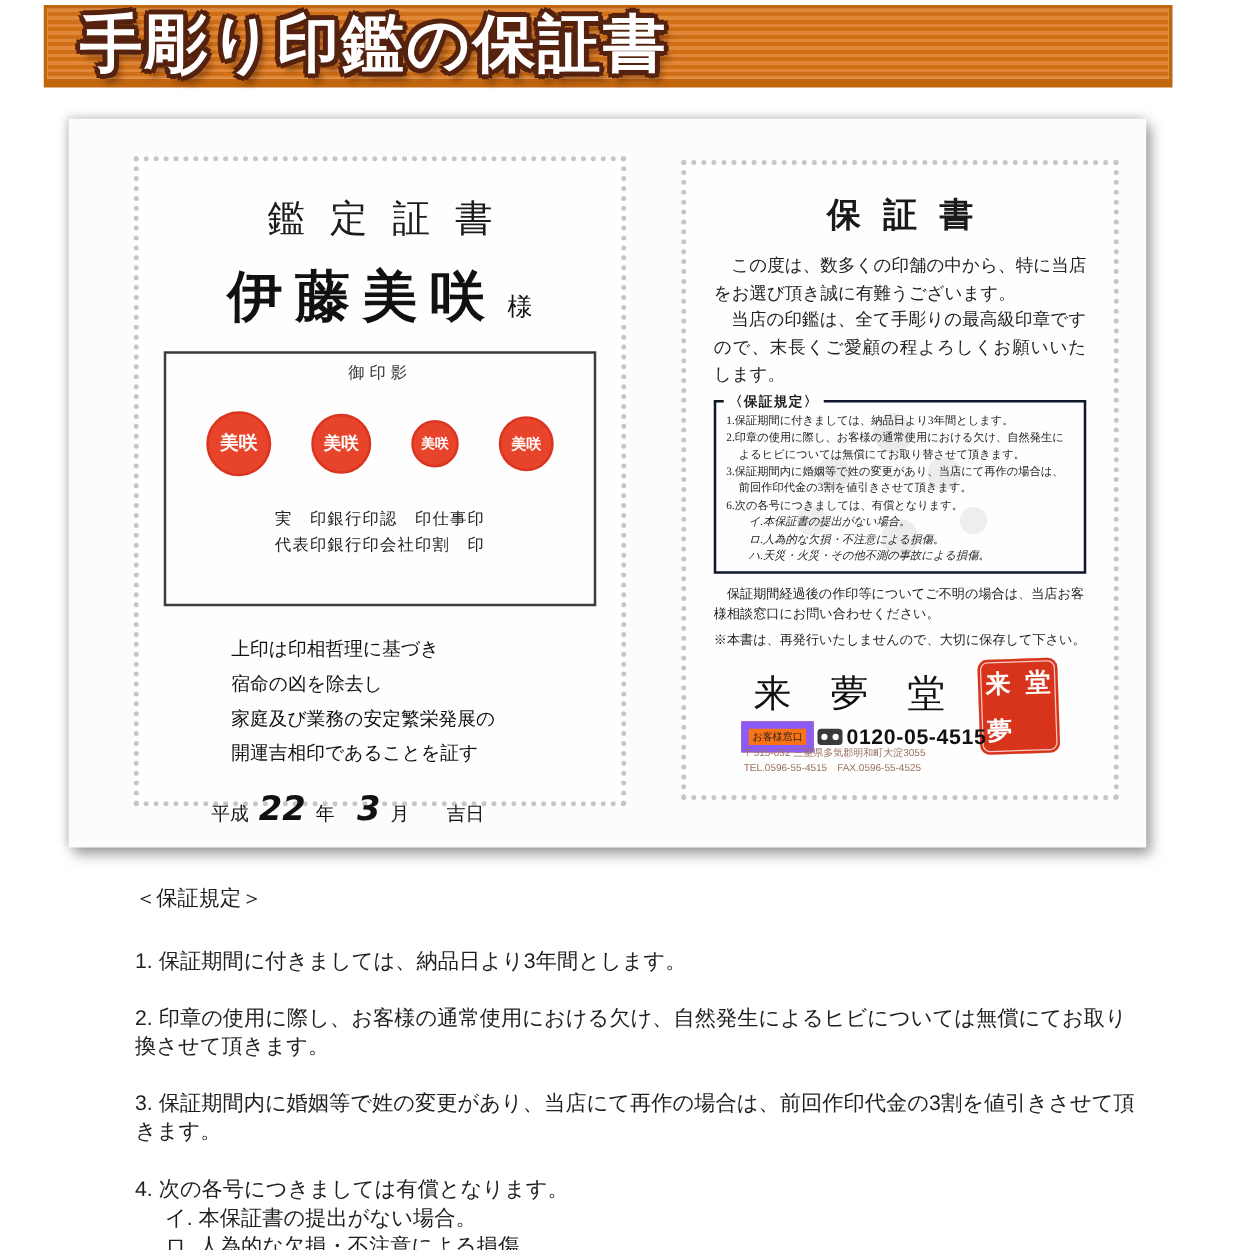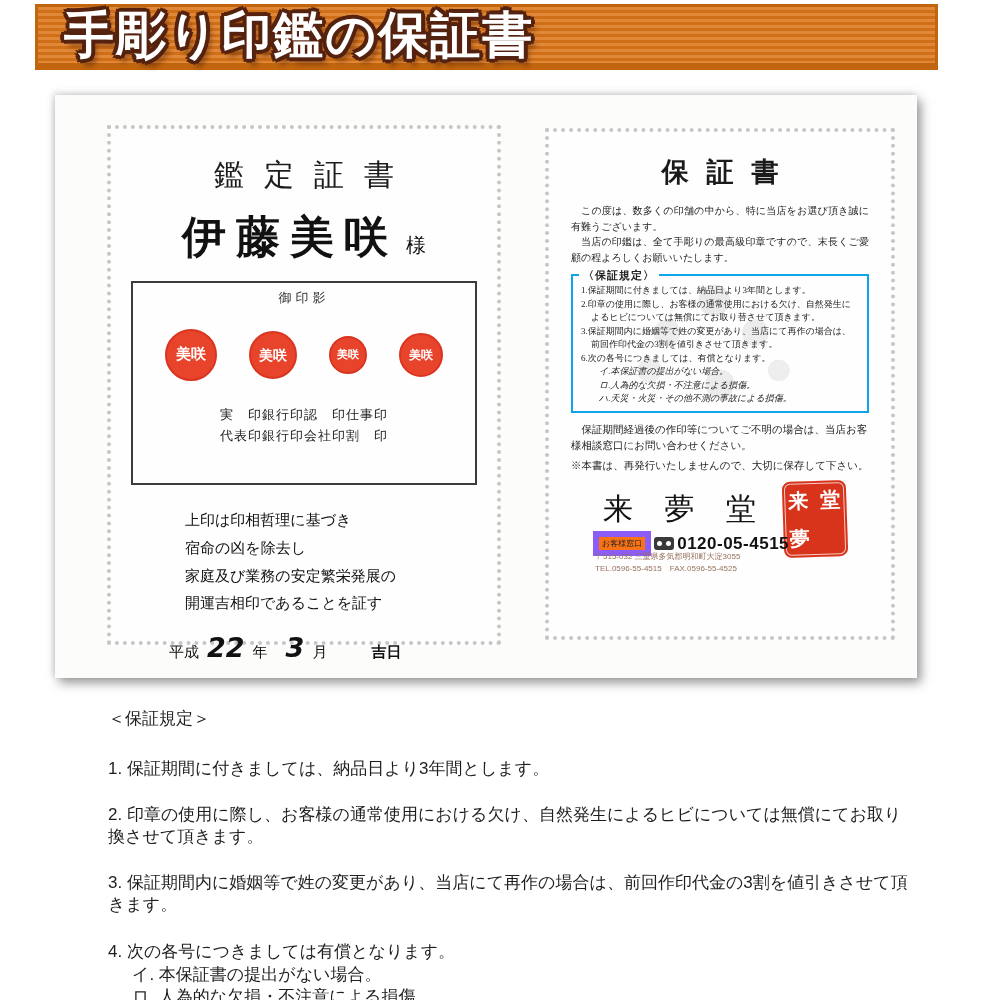--- a/index.html
+++ b/index.html
@@ -42,28 +42,28 @@
   .s4 { width:44px; height:44px; font-size:12px; }
   .ac-seal-labels { display:flex; justify-content:center; margin-top:22px;
     font-size:13px; color:#222; }
   .ac-seal-labels .col { text-align:center; line-height:1.6; letter-spacing:1px; }
   .ac-statement { margin:22px 0 0 74px; font-size:15px; line-height:1.85; color:#111; }
   .ac-date { margin-top:14px; padding-left:58px; font-size:15px; color:#111;
     display:flex; align-items:baseline; }
   .ac-date .big { font-size:27px; font-weight:bold; font-style:italic;
     font-family:"DejaVu Sans", sans-serif; margin:0 8px; }
   .ac-date .unit { margin-right:10px; }
-  .ac-date .day { margin-left:34px;font-weight:bold; }
+  .ac-date .day { margin-left:20px; }
 
   
   .wc-title { margin-top:22px; text-align:center; font-size:27px; letter-spacing:18px;
     text-indent:18px; color:#1a1a1a; font-weight:600; }
-  .wc-paras { margin:13px 22px 0; font-size:10px; line-height:1.55; color:#222; text-align:justify; }
+  .wc-paras { margin:13px 22px 0; font-size:14px; line-height:1.55; color:#222; text-align:justify; }
   .wc-paras p { margin:0; text-indent:1em; }
-  .wc-box { margin:9px 22px 0; border:2px solid #0ea5e9; position:relative; padding:8px 8px 5px; }
+  .wc-box { margin:9px 22px 0; border:2px solid #0f172a; position:relative; padding:8px 8px 5px; }
   .wc-box-title { position:absolute; top:-8px; left:6px; background:#fefefe; font-size:11px;
     font-weight:bold; padding:0 4px; letter-spacing:1px; color:#222; }
   .wc-box-items { position:relative; font-size:9px; line-height:1.5; color:#222; z-index:1; }
   .wc-box-items div { padding-left:10px; text-indent:-10px; }
   .wc-box-items .sub { padding-left:18px; text-indent:0;font-style:italic; }
   .wc-watermark { position:absolute; inset:0; z-index:0; background:
     radial-gradient(circle 26px at 48% 18%, rgba(165,165,165,.22) 60%, transparent 61%),
     radial-gradient(circle 22px at 32% 42%, rgba(165,165,165,.20) 60%, transparent 61%),
     radial-gradient(circle 22px at 62% 42%, rgba(165,165,165,.20) 60%, transparent 61%),
     radial-gradient(circle 20px at 26% 70%, rgba(165,165,165,.18) 60%, transparent 61%),

